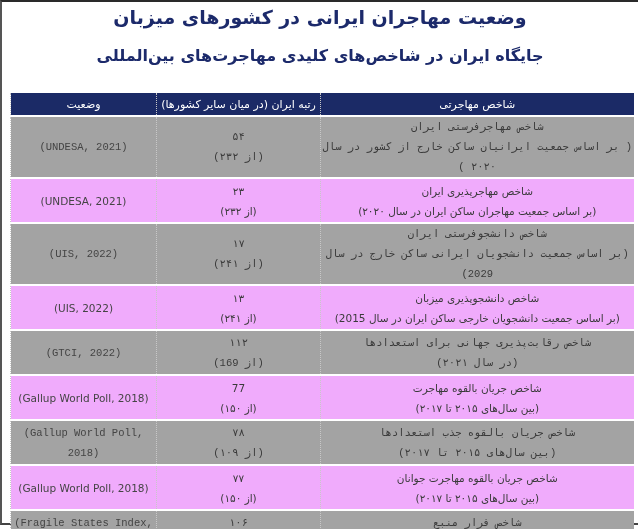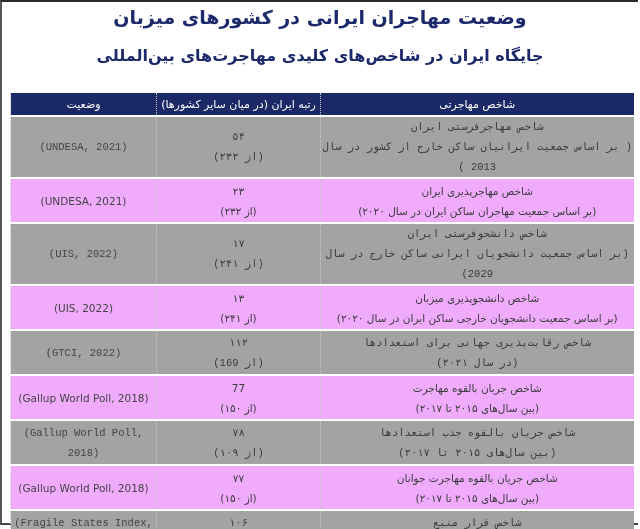--- a/index.html
+++ b/index.html
@@ -65,21 +65,21 @@
     <tr>
       <th>شاخص مهاجرتی</th>
       <th>رتبه ایران (در میان سایر کشورها)</th>
       <th>وضعیت</th>
     </tr>
   </thead>
   <tbody>
     <tr class="dark">
       <td>
           <span class="line">شاخص مهاجرفرستی ایران</span>
-          <span class="line">( بر اساس  جمعیت ایرانیان ساکن خارج از کشور در سال 2013 )</span>
+          <span class="line">( بر اساس  جمعیت ایرانیان ساکن خارج از کشور در سال ۲۰۲۰ )</span>
         </td>
       <td>
           <span class="line">۵۴</span>
           <span class="line">(از ۲۳۲)</span>
         </td>
       <td class="src">(UNDESA, 2021)</td>
     </tr>
     <tr class="light">
       <td>
           <span class="line">شاخص مهاجرپذیری ایران</span>
@@ -98,21 +98,21 @@
         </td>
       <td>
           <span class="line">۱۷</span>
           <span class="line">(از ۲۴۱)</span>
         </td>
       <td class="src">(UIS, 2022)</td>
     </tr>
     <tr class="light">
       <td>
           <span class="line">شاخص دانشجوپذیری میزبان</span>
-          <span class="line">(بر اساس جمعیت دانشجویان خارجی ساکن ایران در سال ۲۰۲۰)</span>
+          <span class="line">(بر اساس جمعیت دانشجویان خارجی ساکن ایران در سال 2015)</span>
         </td>
       <td>
           <span class="line">۱۳</span>
           <span class="line">(از ۲۴۱)</span>
         </td>
       <td class="src">(UIS, 2022)</td>
     </tr>
     <tr class="dark">
       <td>
           <span class="line">شاخص رقابت‌پذیری جهانی برای استعدادها</span>

